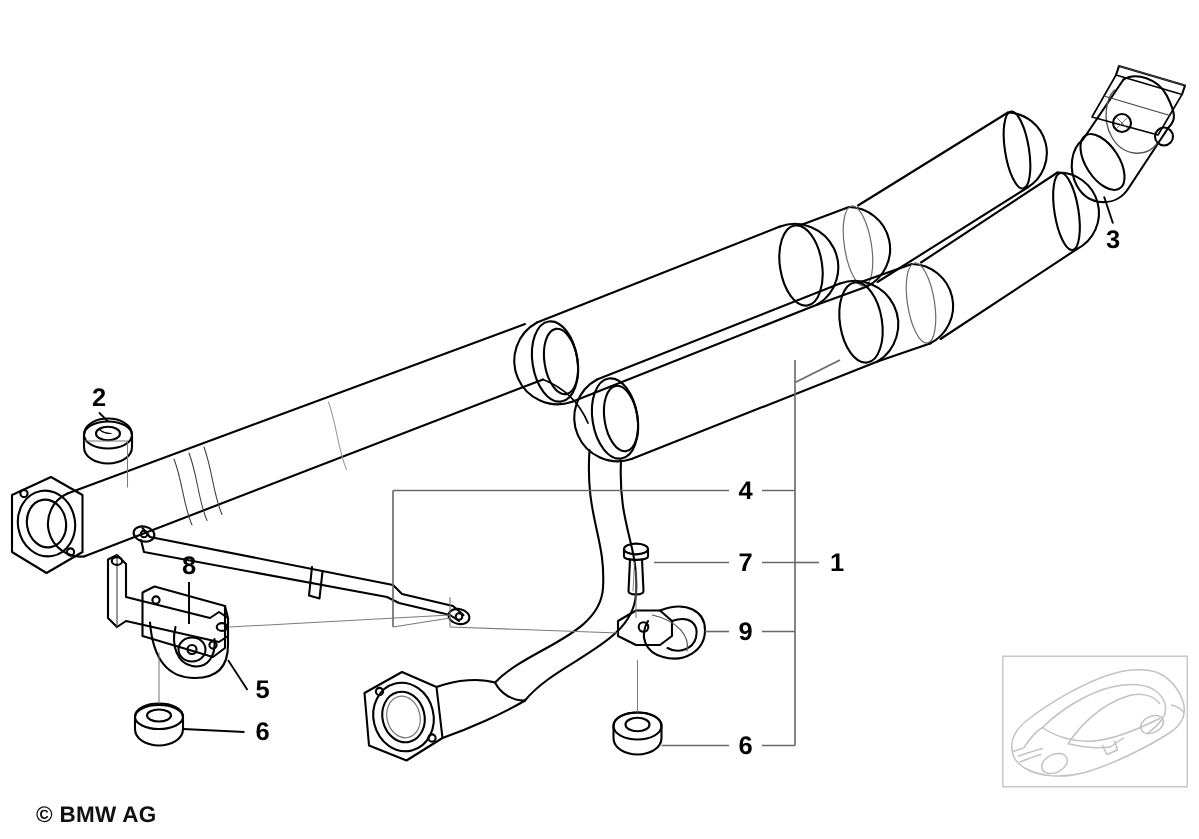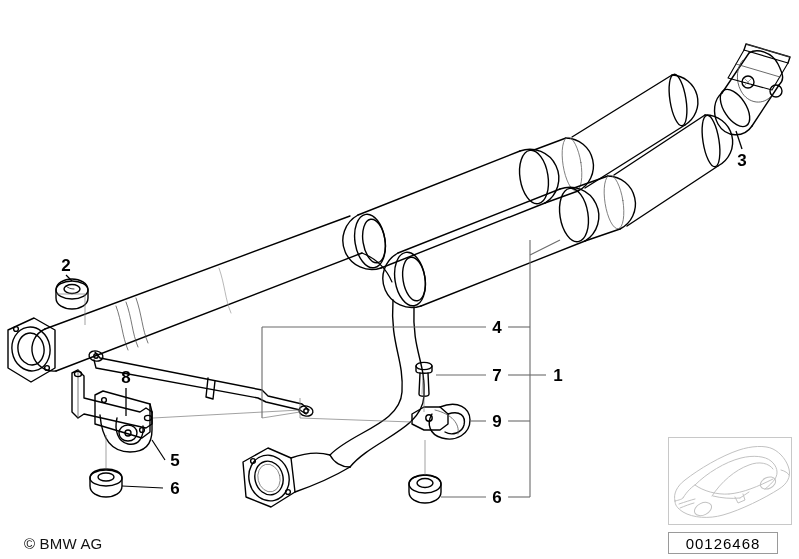--- a/index.html
+++ b/index.html
@@ -38,21 +38,21 @@
     line-height: 1;
     white-space: nowrap;
     transform: translate(-50%, -50%);
     text-align: center;
   }
   .copyright {
     position: absolute;
     left: 24px;
     top: 535px;
     font-family: "Liberation Sans", sans-serif;
-    font-weight: normal;
+    font-weight: bold;
     font-size: 15px;
     color: #111111;
     letter-spacing: 0.2px;
     white-space: nowrap;
   }
   .diagram-id {
     position: absolute;
     left: 668px;
     top: 532px;
     width: 110px;
@@ -322,15 +322,14 @@
         <path d="M96 51 C 100 48, 104 44, 106 41"></path>
         <ellipse cx="34" cy="71" rx="9" ry="6" transform="rotate(-26 34 71)"></ellipse>
         <ellipse cx="99" cy="45" rx="8" ry="5.5" transform="rotate(-26 99 45)"></ellipse>
         <path d="M66 59 L69 65 L76 62 L74 56"></path>
         <path d="M112 32 C 116 33, 119 35, 120 37"></path>
       </g>
     </svg>
   </div>
 
   <div class="copyright">© BMW AG</div>
-  <div class="diagram-id">00126468</div>
 
 </div>
 
 </body></html>

